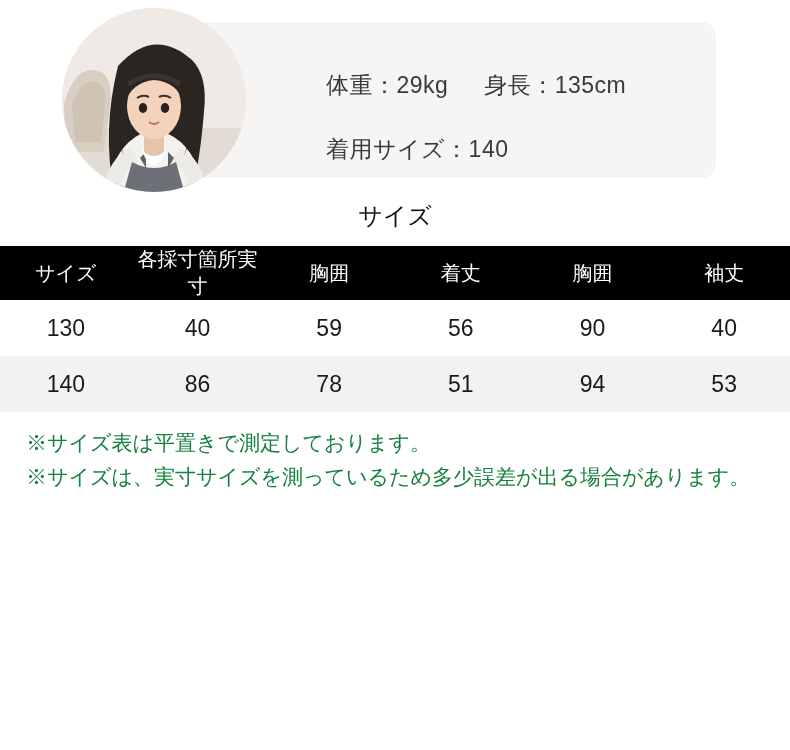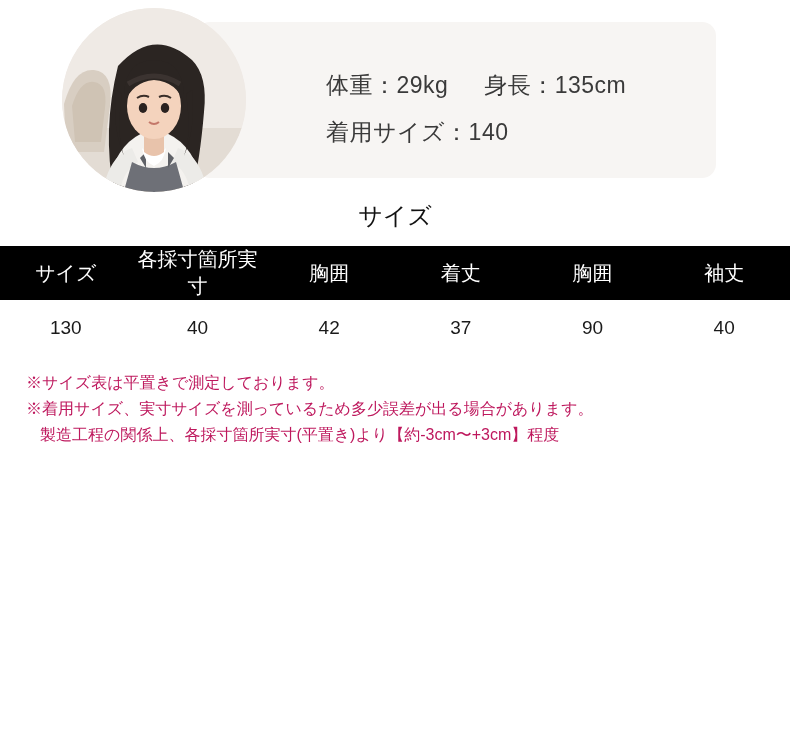--- a/index.html
+++ b/index.html
@@ -36,21 +36,21 @@
   }
   .info-line {
     position: absolute;
     left: 130px;
     color: #3a3a3a;
     font-size: 23px;
     letter-spacing: 0.5px;
     white-space: nowrap;
   }
   .info-line-1 { top: 48px; }
-  .info-line-2 { top: 95px; }
+  .info-line-2 { top: 112px; }
   .info-gap { display: inline-block; width: 22px; }
 
   .model-photo {
     position: absolute;
     left: 62px;
     top: 8px;
     width: 184px;
     height: 184px;
     border-radius: 50%;
     overflow: hidden;
@@ -71,41 +71,41 @@
   
   table.size-table {
     width: 790px;
     border-collapse: collapse;
     table-layout: fixed;
   }
   table.size-table th,
   table.size-table td {
     text-align: center;
     font-weight: normal;
-    font-size: 19px;
+    font-size: 23px;
     padding: 0;
     height: 56px;
     vertical-align: middle;
   }
   table.size-table thead th {
     background: #000000;
     color: #ffffff;
     font-size: 20px;
     height: 50px;
   }
   table.size-table tbody tr:nth-child(odd) { background: #ffffff; }
   table.size-table tbody tr:nth-child(even) { background: #f2f2f2; }
   table.size-table tbody td { color: #1a1a1a; }
 
   
   .notes {
     padding: 14px 26px 0 26px;
-    font-size: 16px;
+    font-size: 21px;
     line-height: 1.62;
-    color: #be185d;
+    color: #15803d;
   }
   .notes p { margin: 0; white-space: nowrap; }
   .notes p.indent { text-indent: 14px; }
 </style>
 </head>
 <body>
 
 <div class="page">
 
   <div class="model-block">
@@ -177,27 +177,34 @@
         <th>胸囲</th>
         <th>着丈</th>
         <th>胸囲</th>
         <th>袖丈</th>
       </tr>
     </thead>
     <tbody>
       <tr>
         <td>130</td>
         <td>40</td>
-        <td>42</td>
-        <td>37</td>
+        <td>59</td>
+        <td>56</td>
         <td>90</td>
         <td>40</td>
       </tr>
+      <tr>
+        <td>140</td>
+        <td>86</td>
+        <td>78</td>
+        <td>51</td>
+        <td>94</td>
+        <td>53</td>
+      </tr>
     </tbody>
   </table>
 
   <div class="notes">
     <p>※サイズ表は平置きで測定しております。</p>
-    <p>※着用サイズ、実寸サイズを測っているため多少誤差が出る場合があります。</p>
-    <p class="indent">製造工程の関係上、各採寸箇所実寸(平置き)より【約-3cm〜+3cm】程度</p>
+    <p>※サイズは、実寸サイズを測っているため多少誤差が出る場合があります。</p>
   </div>
 
 </div>
 
 </body></html>

